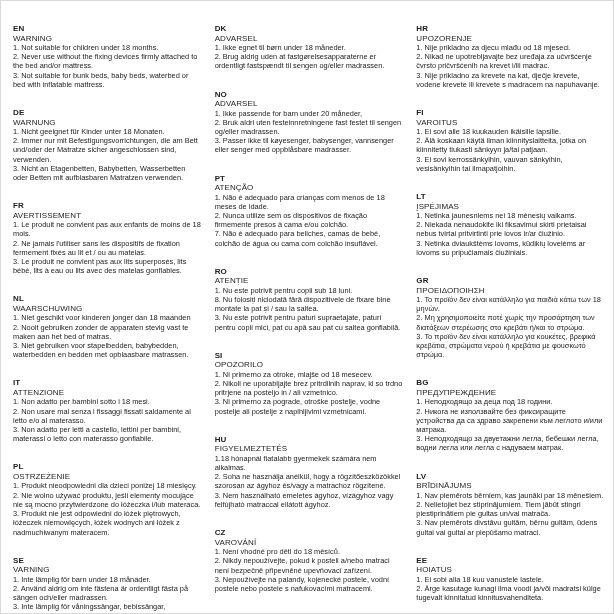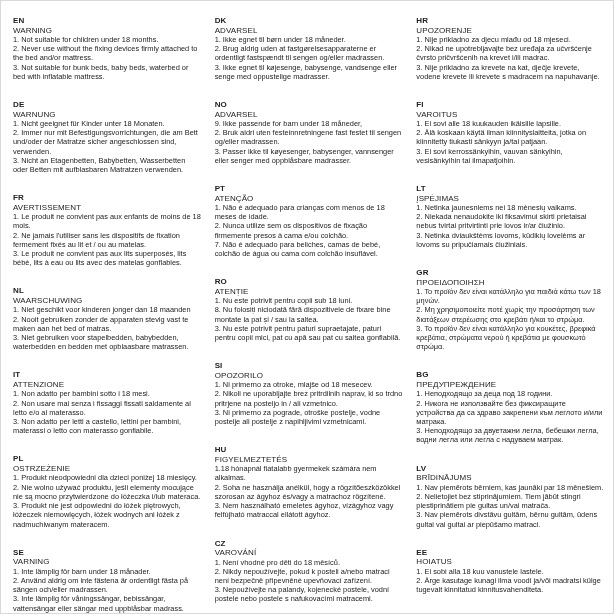--- a/index.html
+++ b/index.html
@@ -6,21 +6,21 @@
     margin: 0;
     padding: 0;
     background: #ffffff;
   }
   .page {
     box-sizing: border-box;
     width: 614px;
     height: 614px;
     background: #ffffff;
     border: 1px solid #d9d9d9;
-    padding: 15px 8px 8px 12px;
+    padding: 23px 8px 8px 12px;
     display: grid;
     grid-template-columns: 1fr 1fr 1fr;
     column-gap: 13px;
     overflow: hidden;
     font-family: "Liberation Sans", "DejaVu Sans", sans-serif;
     color: #222222;
   }
   .col {
     display: flex;
     flex-direction: column;
@@ -100,26 +100,25 @@
         <p class="item">2. Använd aldrig om inte fästena är ordentligt fästa på sängen och/eller madrassen.</p>
         <p class="item">3. Inte lämplig för våningssängar, bebissängar, vattensängar eller sängar med uppblåsbar madrass.</p>
       </div>
     </div>
   <div class="col">
       <div class="section">
         <div class="lang-code">DK</div>
         <div class="lang-heading">ADVARSEL</div>
         <p class="item">1. Ikke egnet til børn under 18 måneder.</p>
         <p class="item">2. Brug aldrig uden at fastgørelsesapparaterne er ordentligt fastspændt til sengen og/eller madrassen.</p>
-        <p class="item">3. Ikke egnet til køjesenge, babysenge, vandsenge eller senge med oppustelige madrasser.</p>
       </div>
       <div class="section">
         <div class="lang-code">NO</div>
         <div class="lang-heading">ADVARSEL</div>
-        <p class="item">9. Ikke passende for barn under 18 måneder,</p>
+        <p class="item">1. Ikke passende for barn under 20 måneder,</p>
         <p class="item">2. Bruk aldri uten festeinnretningene fast festet til sengen og/eller madrassen.</p>
         <p class="item">3. Passer ikke til køyesenger, babysenger, vannsenger eller senger med oppblåsbare madrasser.</p>
       </div>
       <div class="section">
         <div class="lang-code">PT</div>
         <div class="lang-heading">ATENÇÃO</div>
         <p class="item">1. Não é adequado para crianças com menos de 18 meses de idade.</p>
         <p class="item">2. Nunca utilize sem os dispositivos de fixação firmemente presos à cama e/ou colchão.</p>
         <p class="item">7. Não é adequado para beliches, camas de bebé, colchão de água ou cama com colchão insuflável.</p>
       </div>

